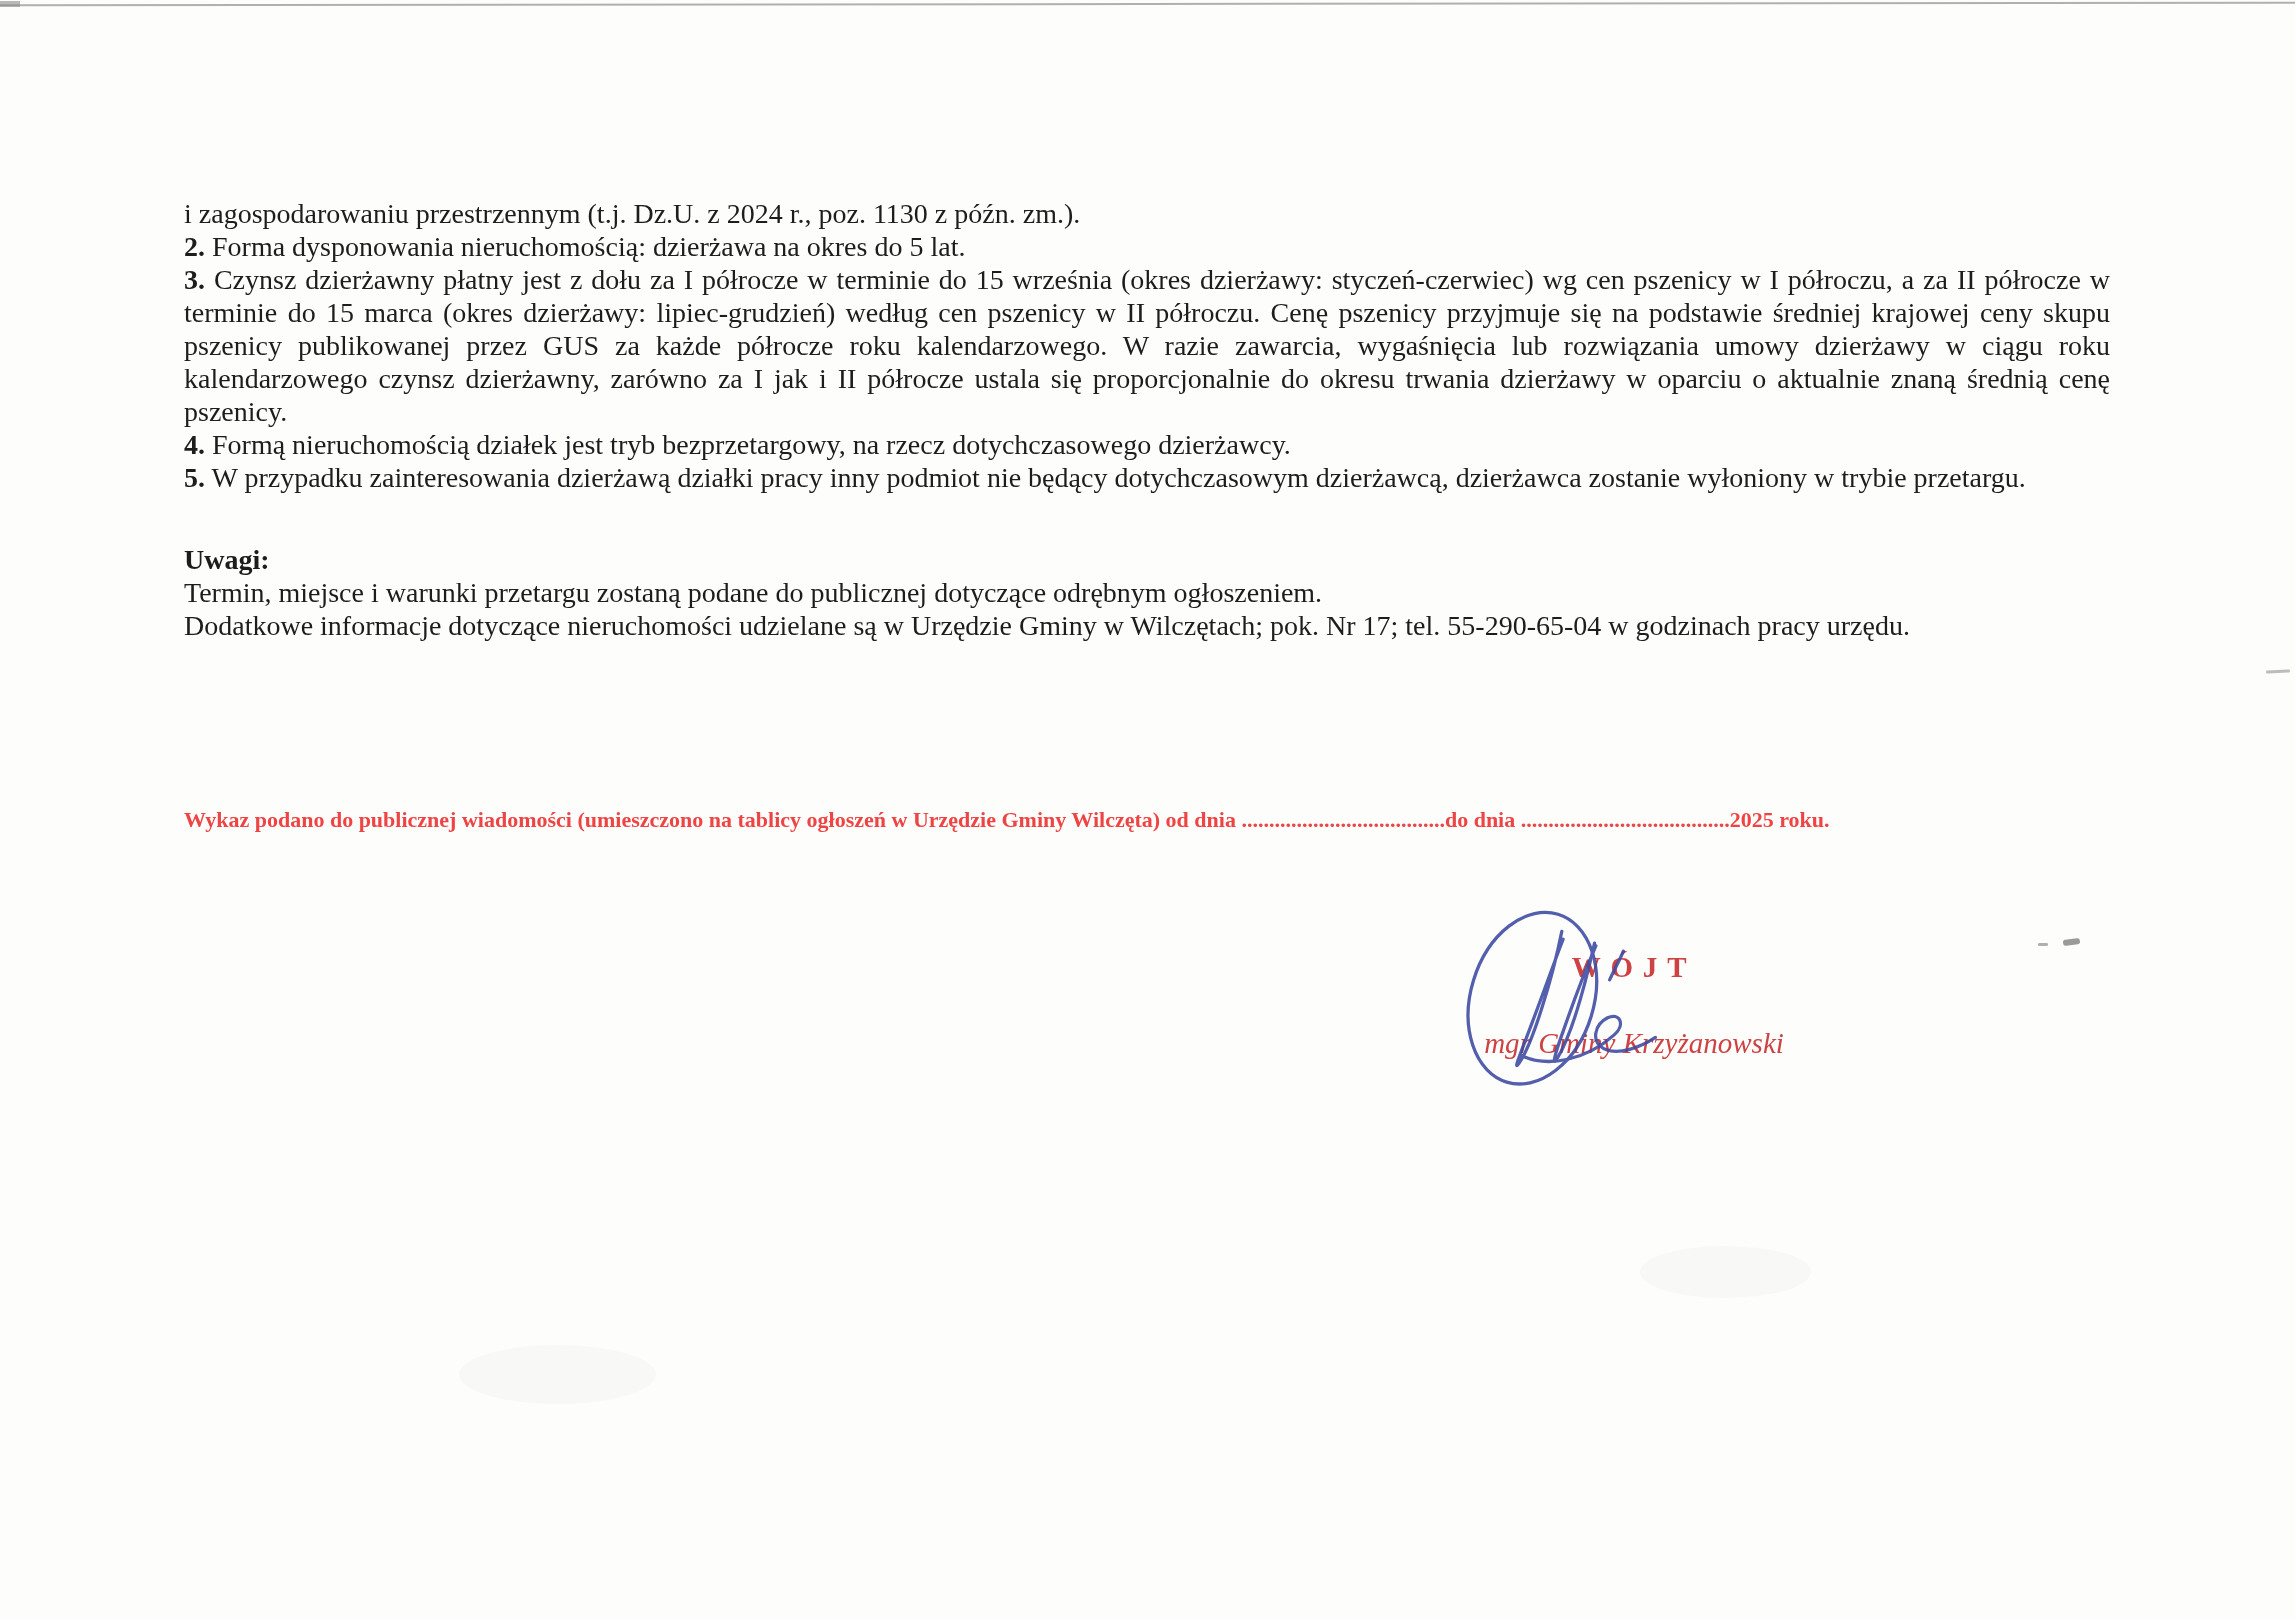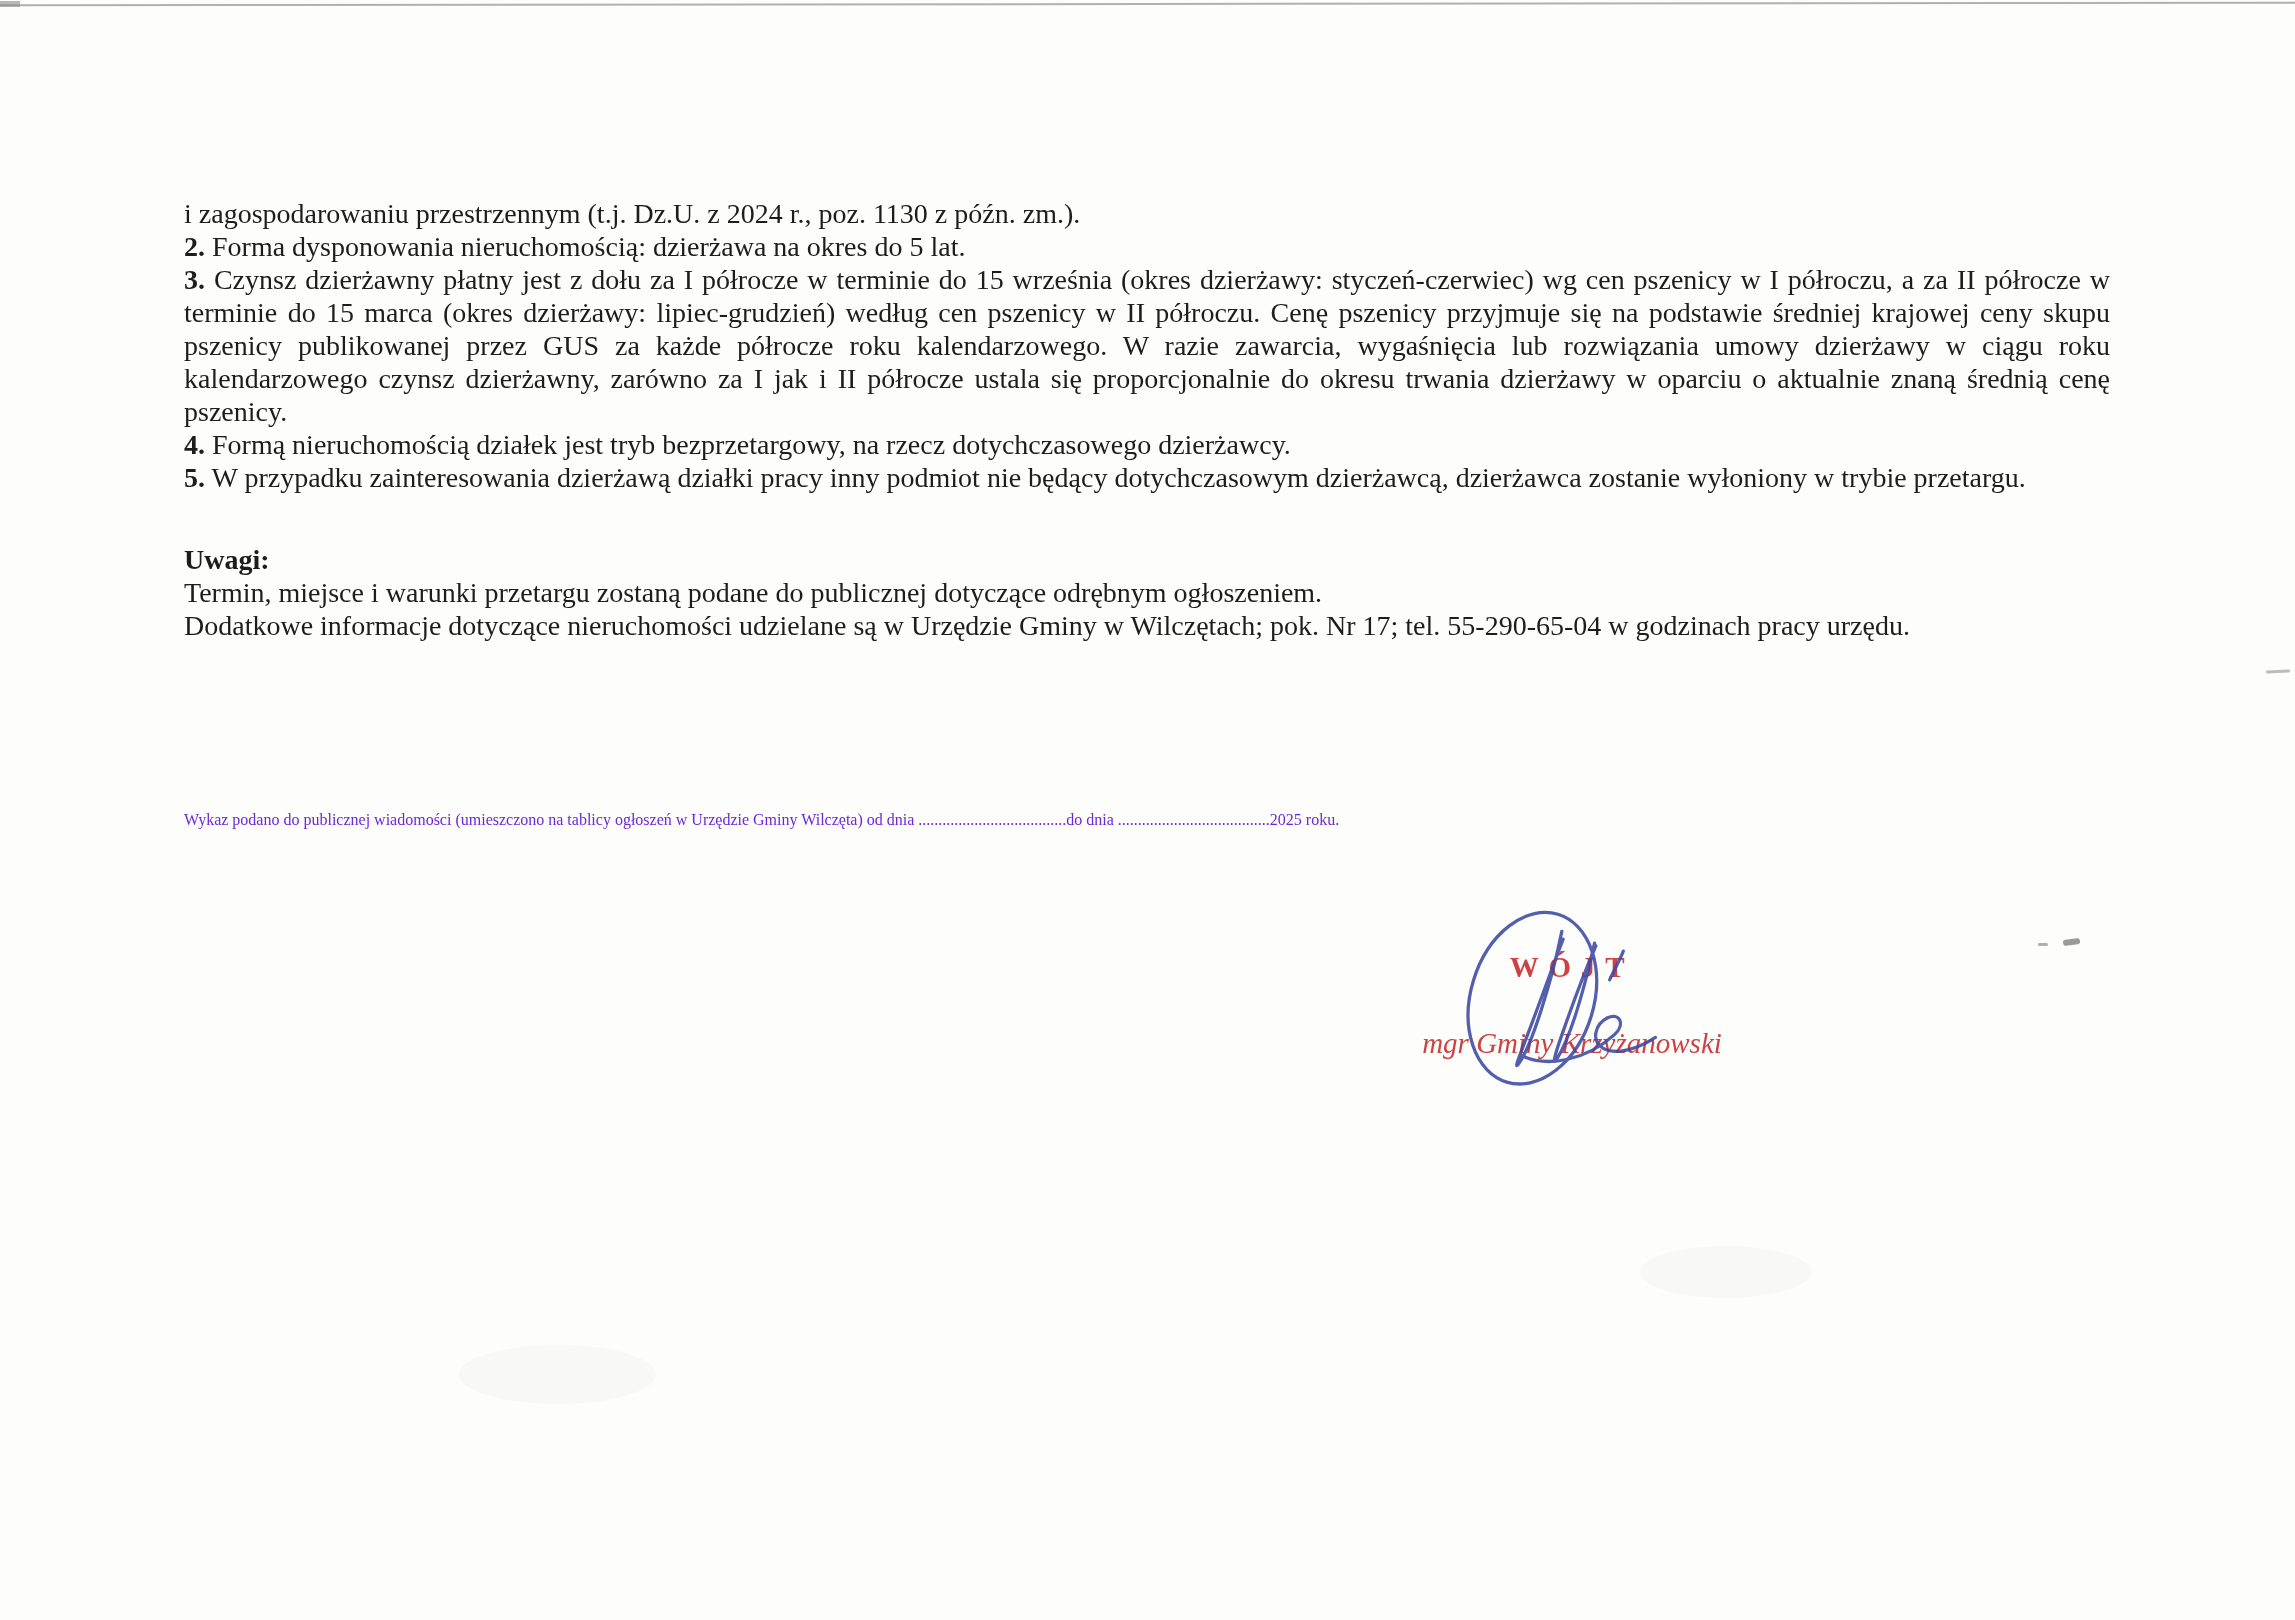--- a/index.html
+++ b/index.html
@@ -45,26 +45,26 @@
     font-size: 28px; line-height: 33px;
     color: #1d1d1d;
     text-align: justify;
   }
   .doc-text p { margin: 0; }
   .doc-text .num { font-weight: bold; }
   .notes-heading { margin-top: 49px !important; font-weight: bold; }
   
   .pub-line {
     position: absolute; left: 184px; top: 805px;
-    font-size: 16px; line-height: 29px;
-    color: #6d28d9; white-space: nowrap;
+    font-size: 22px; line-height: 29px;
+    color: #ef4444; white-space: nowrap; font-weight: bold;
   }
   
   .signature-block {
-    position: absolute; left: 1349px; top: 952px; width: 446px;
+    position: absolute; left: 1411px; top: 952px; width: 446px;
     text-align: center;
   }
   .stamp-title {
     font-size: 29px; font-weight: bold; letter-spacing: 9.8px;
     line-height: 31.5px;
   }
   .stamp-name {
     margin-top: 43px;
     font-size: 29px; font-style: italic; line-height: 33px;
   }

